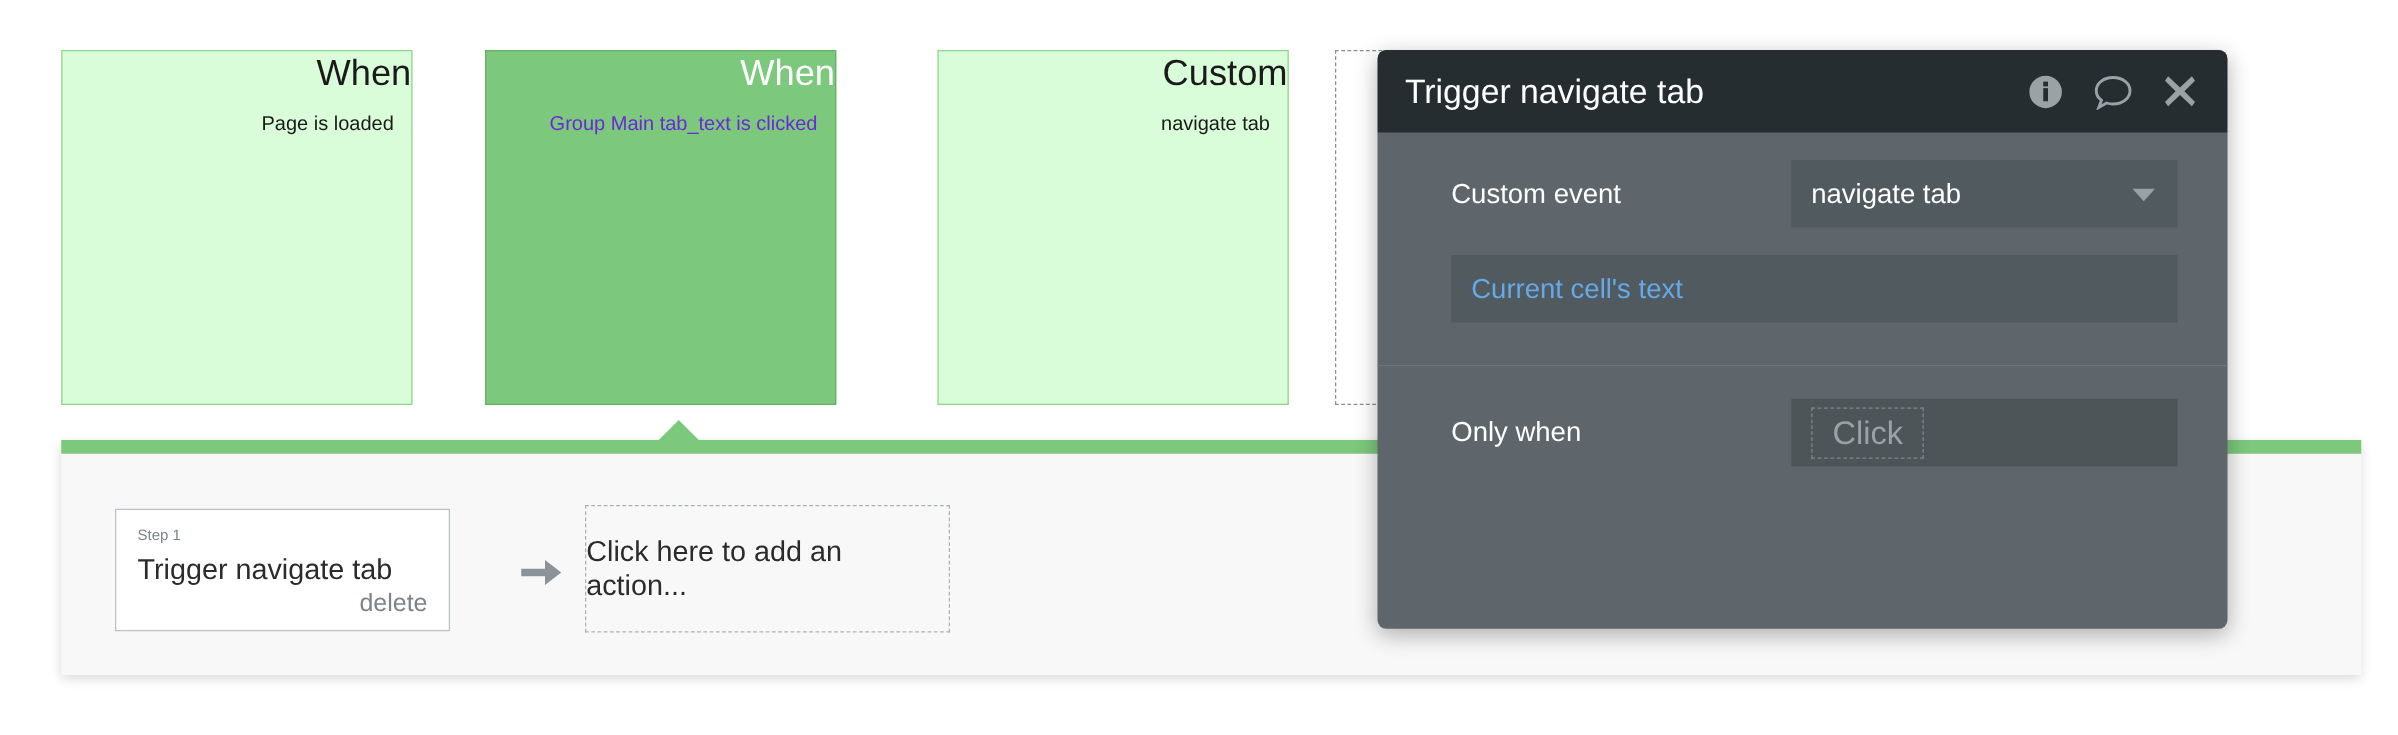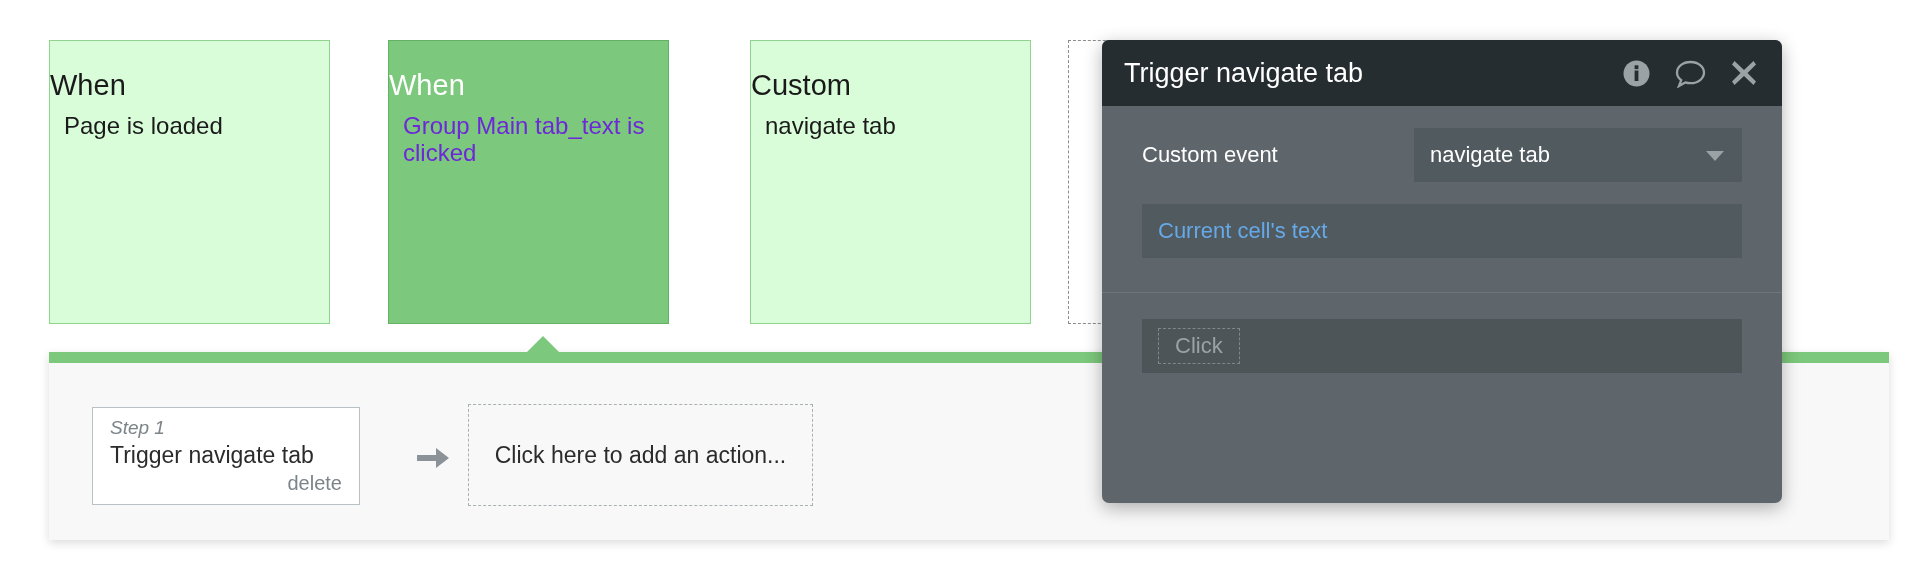--- a/index.html
+++ b/index.html
@@ -24,22 +24,21 @@
     width: 1918px;
     height: 325px;
   }
 
   .event-card {
     position: absolute;
     top: 40px;
     width: 281px;
     height: 284px;
     box-sizing: border-box;
-    text-align: left;
-    padding-top: 26px;
+    text-align: right;
   }
   .event-card.light {
     background: #d9fcd9;
     border: 1px solid #8ed48e;
   }
   .event-card.selected {
     background: #7cc87c;
     border: 1px solid #63b163;
   }
   .event-card.ghost {
@@ -50,21 +49,21 @@
   .card-title {
     font-size: 29px;
     line-height: 36px;
     color: #1a1a1a;
     font-weight: 400;
     margin-bottom: 9px;
   }
   .event-card.selected .card-title { color: #ffffff; }
 
   .card-sub {
-    font-size: 24px;
+    font-size: 16px;
     line-height: 27px;
     color: #1a1a1a;
     padding: 0 14px;
   }
   .event-card.selected .card-sub { color: #6d28d9; }
 
   #card-0 { left: 49px; }
   #card-1 { left: 388px; }
   #card-2 { left: 750px; }
   #card-3 { left: 1068px; }
@@ -103,24 +102,23 @@
     left: 43px;
     top: 55px;
     width: 268px;
     height: 98px;
     box-sizing: border-box;
     background: #ffffff;
     border: 1px solid #b8c2c6;
     padding: 9px 17px 0 17px;
   }
   #step-number {
-    font-size: 19px;
+    font-size: 12px;
     color: #7b8488;
     line-height: 22px;
-    font-style: italic;
   }
   #step-name {
     font-size: 23px;
     color: #2b2b2b;
     line-height: 30px;
     margin-top: 1px;
   }
   #step-delete {
     font-size: 20px;
     color: #7b8488;
@@ -137,21 +135,21 @@
     width: 34px;
     height: 26px;
     color: #8b9399;
   }
   #step-arrow svg { display: block; }
 
   #add-action {
     position: absolute;
     left: 419px;
     top: 52px;
-    width: 345px;
+    width: 292px;
     height: 102px;
     box-sizing: border-box;
     border: 1px dashed #a9b1b5;
     display: flex;
     align-items: center;
     justify-content: center;
     cursor: pointer;
   }
   #add-action-label {
     font-size: 23px;
@@ -194,21 +192,21 @@
   .dlg-icon svg { display: block; }
 
   #dialog-body {
     position: relative;
   }
 
   .field-row {
     display: flex;
     align-items: center;
     height: 54px;
-    padding: 0 0 0 40px;
+    padding: 0 0 0 59px;
     margin-top: 22px;
   }
   .field-label {
     font-size: 22px;
     color: #ffffff;
     width: 272px;
     flex: none;
   }
   .field-control {
     flex: 1;
@@ -250,21 +248,21 @@
   .field-row.onlywhen {
     margin-top: 26px;
   }
   #onlywhen-control {
     background: #4d5559;
     margin-right: 40px;
   }
   #onlywhen-placeholder {
     border: 1px dashed #7f878b;
     color: #9aa2a6;
-    font-size: 22px;
+    font-size: 26px;
     padding: 4px 16px;
     box-sizing: border-box;
   }
 
   #breakpoint-row {
     display: flex;
     align-items: center;
     padding: 0 40px 0 40px;
     margin-top: 34px;
     height: 34px;
@@ -371,20 +369,21 @@
 
     <div class="field-row">
       <div class="field-control">
         <span class="field-value dynamic">Current cell's text</span>
       </div>
     </div>
 
     <div id="dialog-divider"></div>
 
     <div class="field-row onlywhen">
+      <div class="field-label">Only when</div>
       <div class="field-control" id="onlywhen-control">
         <span id="onlywhen-placeholder">Click</span>
       </div>
     </div>
 
 
   </div>
 </div>
 
 </body></html>

